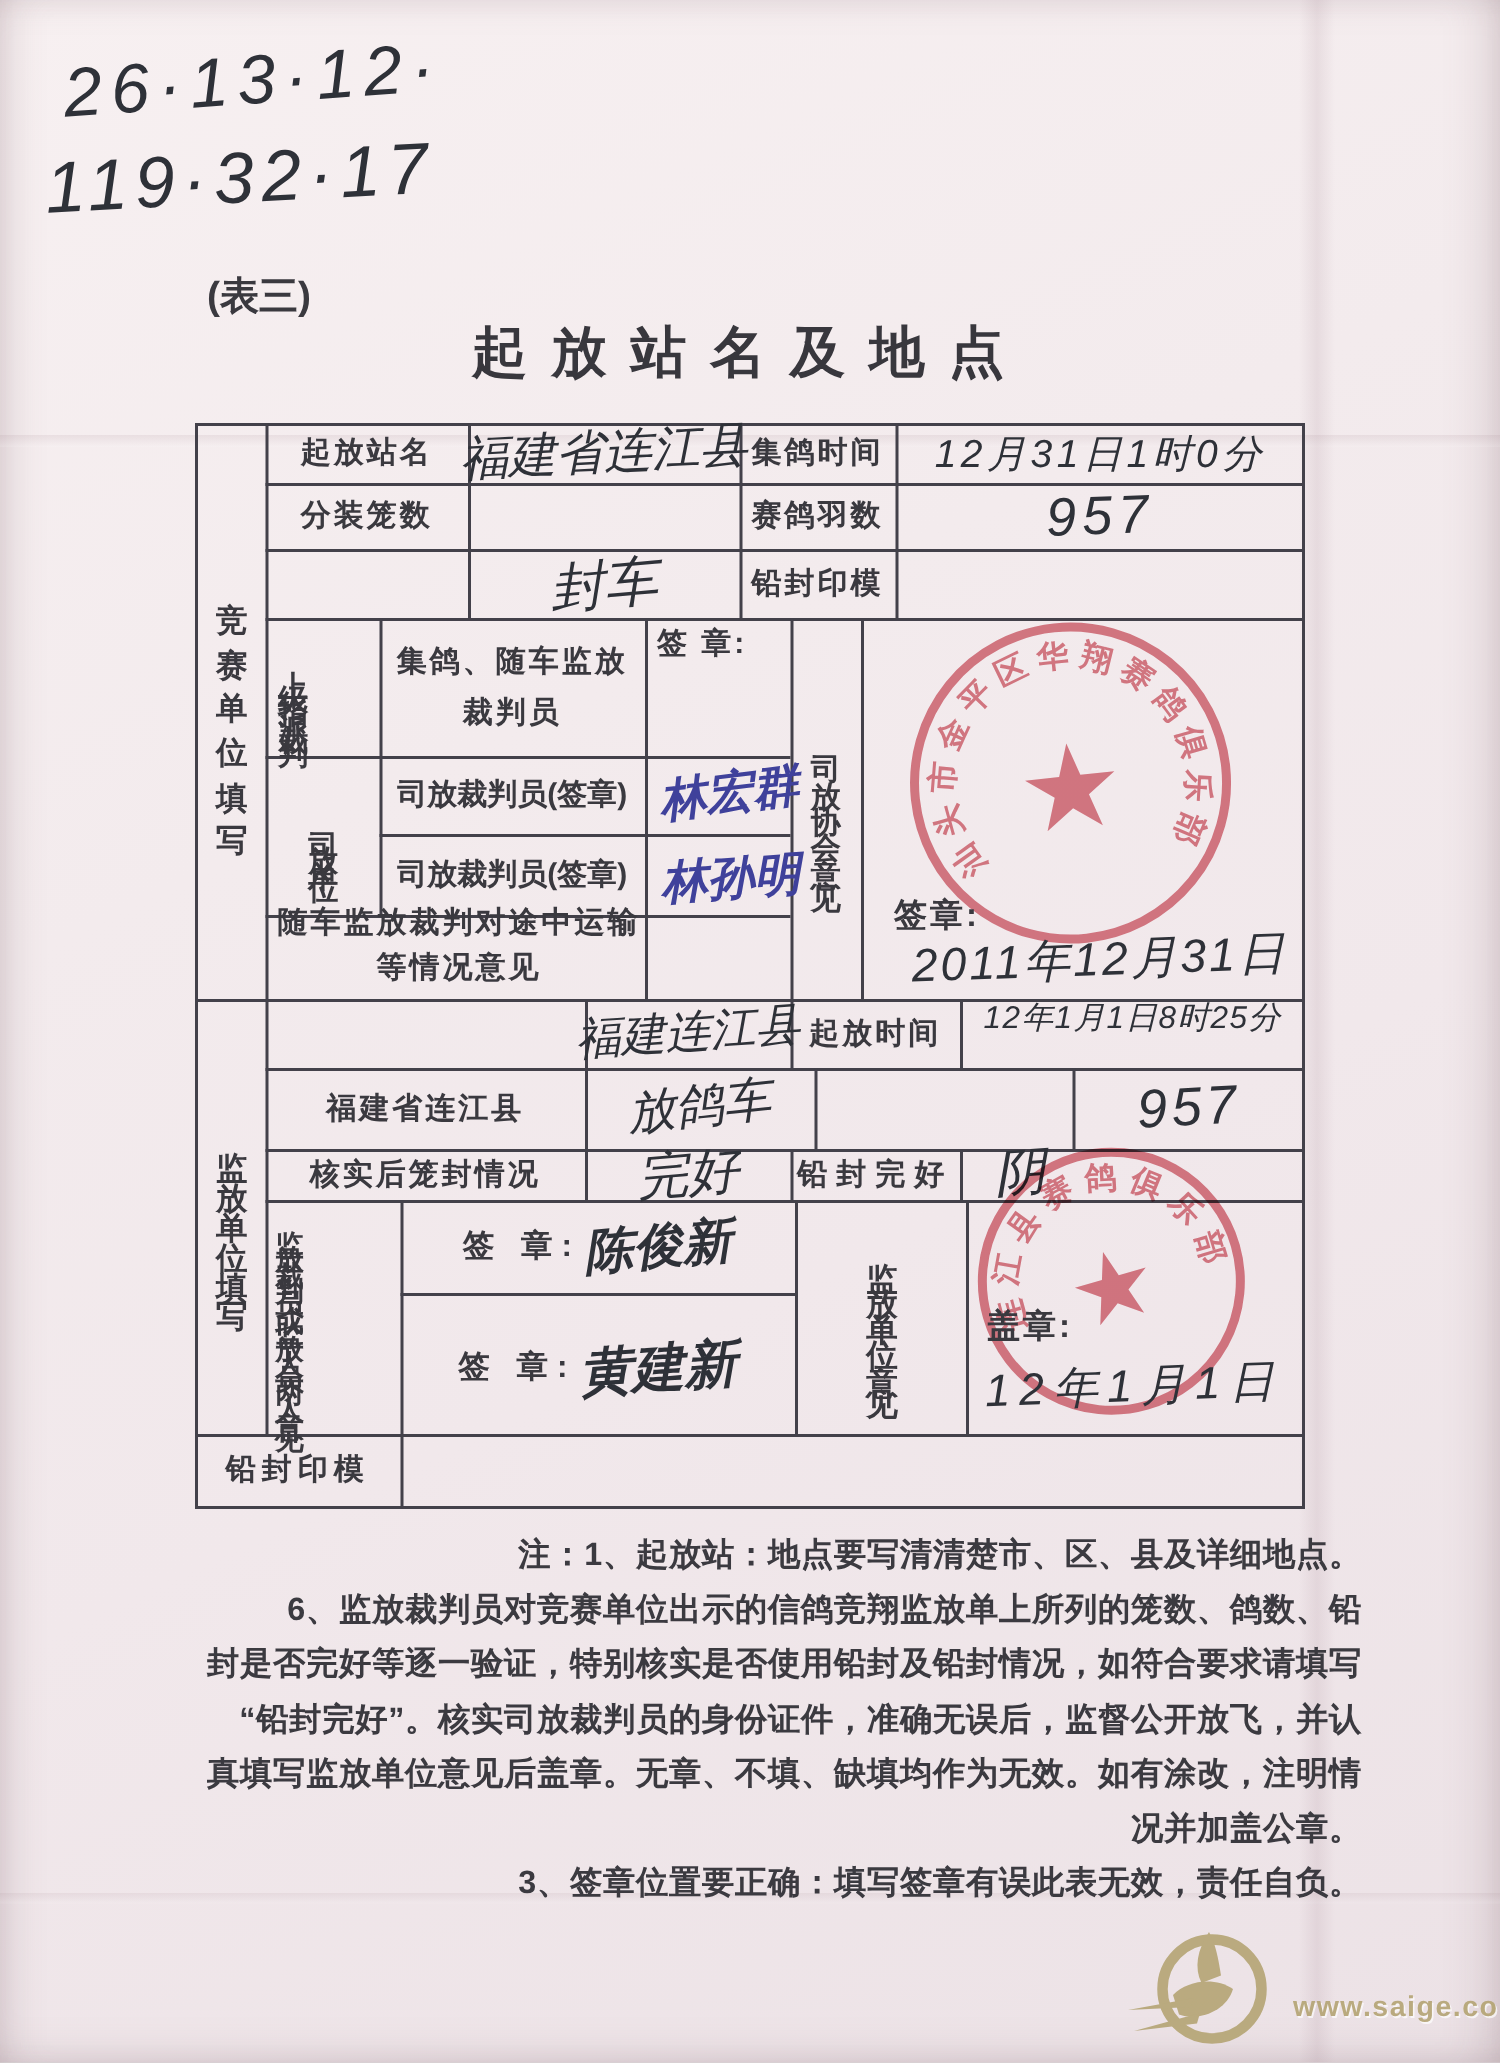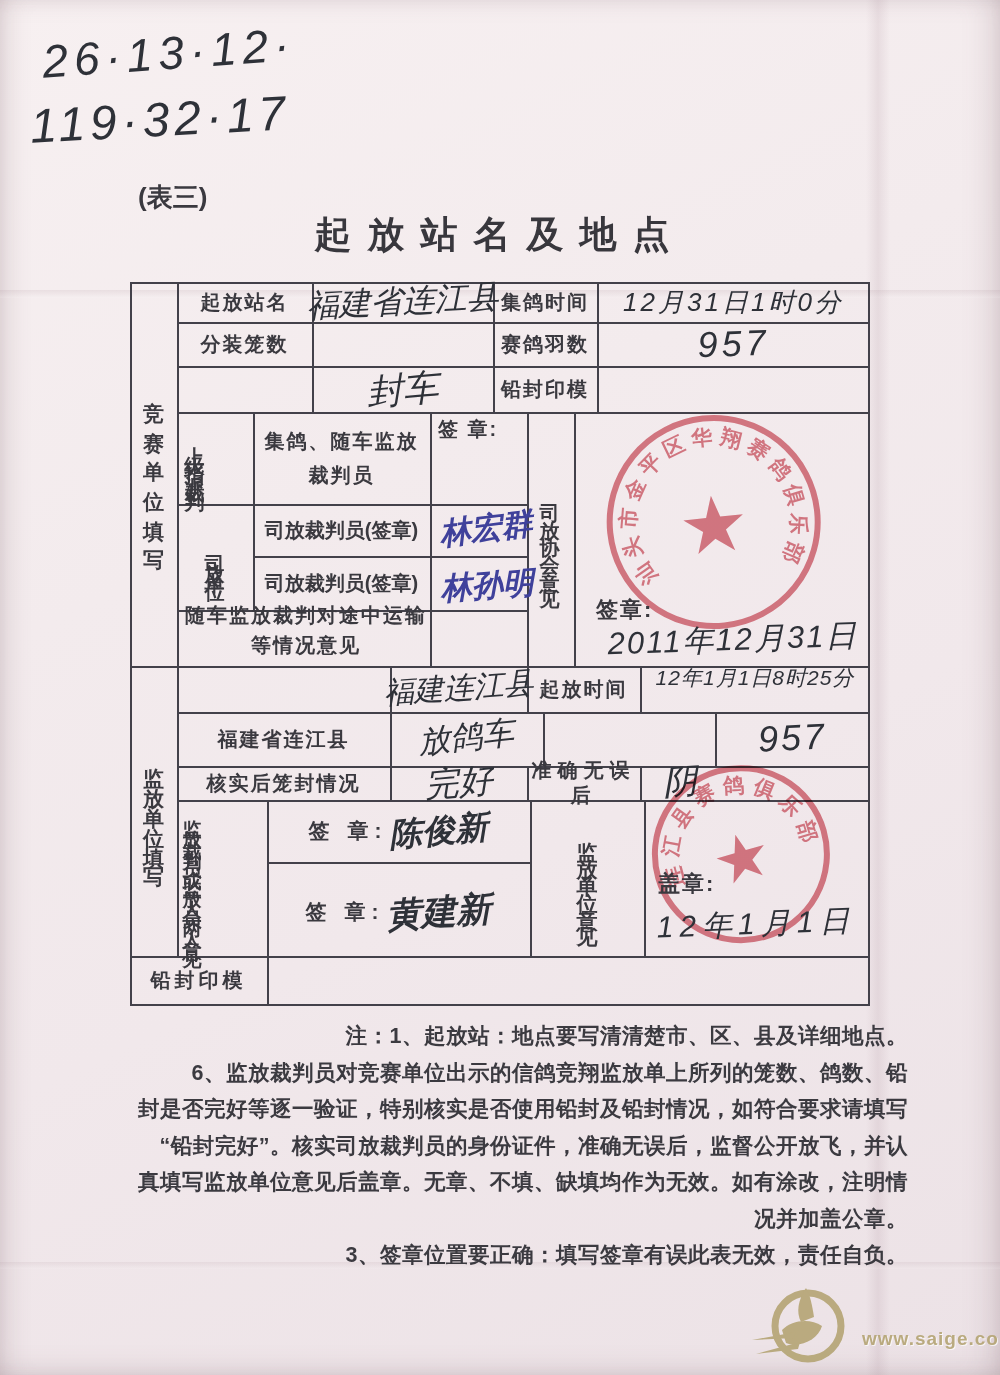--- a/index.html
+++ b/index.html
@@ -125,21 +125,21 @@
     <div class="cell hw" style="left:256px;top:378px;width:145px;height:56px;font-size:30px;transform:rotate(-4deg);">福建连江县</div>
     <div class="cell lbl" style="left:397px;top:384px;width:113px;height:46px;">起放时间</div>
     <div class="cell hw" style="left:510px;top:373px;width:230px;height:46px;font-size:21px;letter-spacing:1px;">12年1月1日8时25分</div>
 
     <div class="cell lbl" style="left:47px;top:430px;width:213px;height:54px;">福建省连江县</div>
     <div class="cell hw" style="left:256px;top:424px;width:160px;height:64px;font-size:32px;transform:rotate(-6deg);">放鸽车</div>
     <div class="cell hw" style="left:585px;top:426px;width:155px;height:60px;font-size:36px;letter-spacing:3px;transform:rotate(-3deg);">957</div>
 
     <div class="cell lbl" style="left:47px;top:484px;width:213px;height:34px;">核实后笼封情况</div>
     <div class="cell hw" style="left:256px;top:472px;width:145px;height:58px;font-size:34px;transform:rotate(-5deg);">完好</div>
-    <div class="cell lbl" style="left:397px;top:484px;width:113px;height:34px;letter-spacing:6px;">准确无误后</div>
+    <div class="cell lbl" style="left:397px;top:484px;width:113px;height:34px;letter-spacing:6px;">铅封完好</div>
     <div class="cell hw" style="left:510px;top:470px;width:80px;height:60px;font-size:34px;transform:rotate(-4deg);">阴</div>
 
     <div class="cell vtlr" style="left:47px;top:518px;width:90px;height:150px;font-size:19px;letter-spacing:10px;line-height:31px;align-items:flex-start;">监放裁判员或监放人员两人意见</div>
 
     <div class="cell" style="left:137px;top:518px;width:263px;height:62px;">
       <span class="lbl" style="font-size:21px;letter-spacing:6px;">签 章:</span>
       <span class="hw" style="font-size:33px;transform:rotate(-5deg);margin-left:2px;font-weight:600;">陈俊新</span>
     </div>
     <div class="cell" style="left:137px;top:586px;width:263px;height:88px;">
       <span class="lbl" style="font-size:21px;letter-spacing:6px;">签 章:</span>

